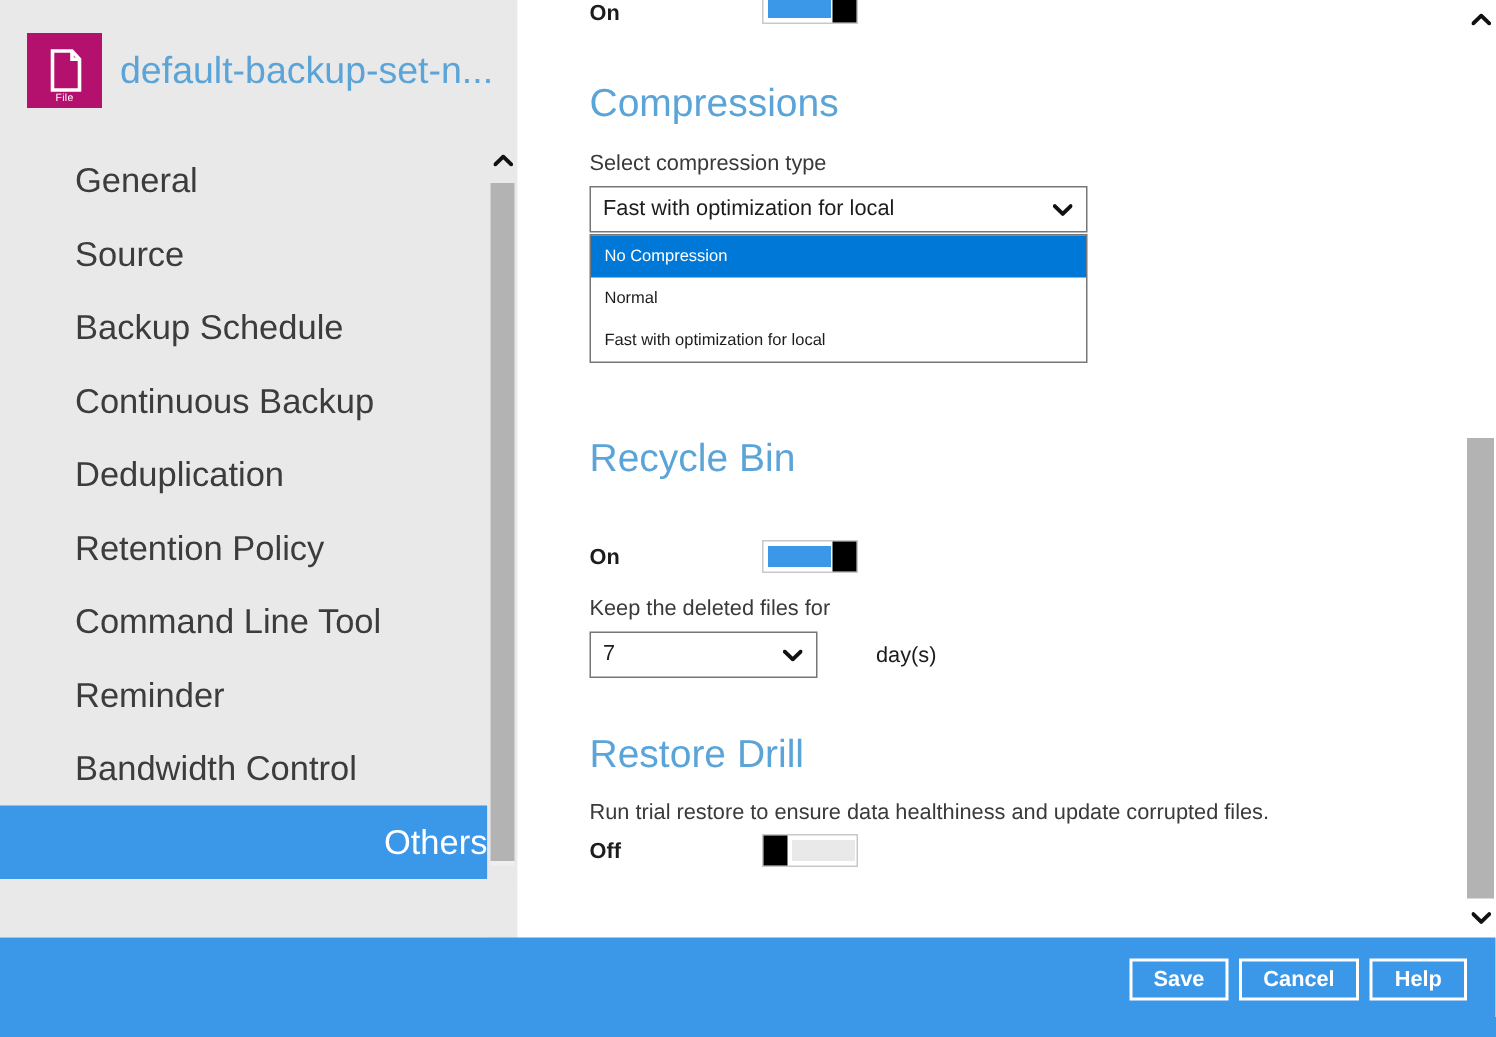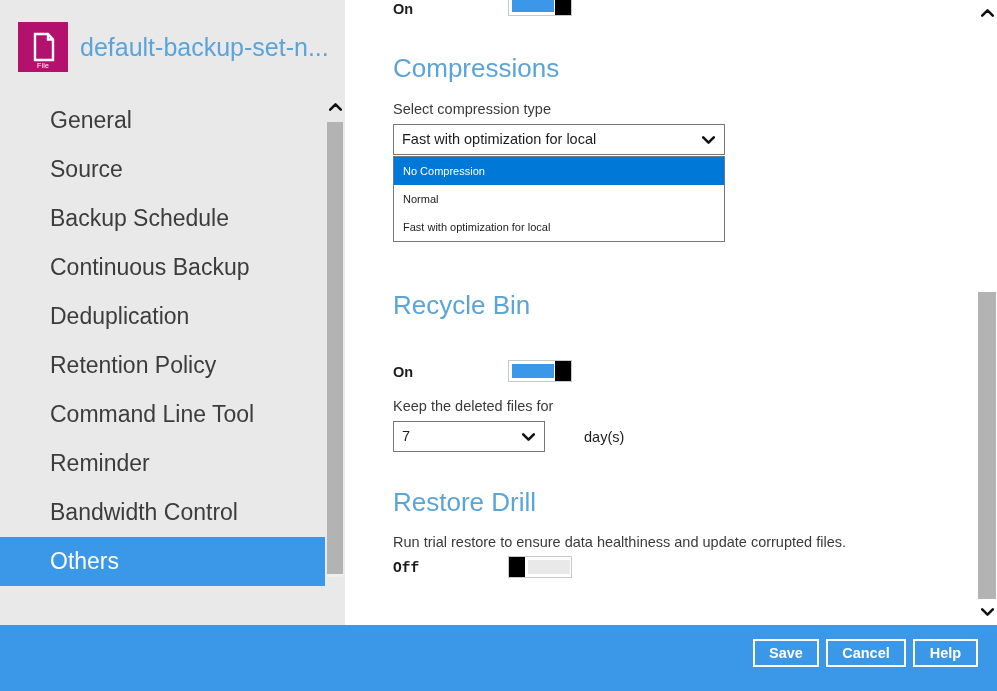--- a/index.html
+++ b/index.html
@@ -85,20 +85,21 @@
     padding-left: 50px;
     font-size: 23px;
     color: #3c3c3c;
     font-weight: 400;
     white-space: nowrap;
     box-sizing: border-box;
   }
   .nav-item.selected {
     background: #3b97e8;
     color: #ffffff;
+    text-align: right;
   }
 
   
   #sidebar-scroll {
     position: absolute;
     left: 325px;
     top: 92px;
     width: 20px;
     height: 533px;
     background: #e9e9e9;
@@ -407,21 +408,21 @@
       <div class="combo" style="left:48px; top:421px; width:152px;">
         <span class="combo-val">7</span>
         <svg class="combo-arrow chev" viewBox="0 0 13 8" width="15" height="9" aria-hidden="true">
           <path d="M1.2 1.4 L6.5 6.6 L11.8 1.4" fill="none" stroke="#111" stroke-width="2.6" stroke-linecap="round" stroke-linejoin="round"></path>
         </svg>
       </div>
       <div class="unit-label" style="left:208px; top:429px;margin-left:31px;">day(s)</div>
 
       <div class="section-title" style="left:48px; top:487px;">Restore Drill</div>
       <div class="desc" style="left:48px; top:534px;">Run trial restore to ensure data healthiness and update corrupted files.</div>
-      <div class="state-label" style="left:48px; top:560px;font-family:Liberation Mono, monospace;">Off</div>
+      <div class="state-label" style="left:48px; top:560px;">Off</div>
       <div class="toggle off" style="left:163px; top:556px;">
         <div class="trk"></div>
         <div class="knob"></div>
       </div>
 
     </div>
   </div>
 
   <div id="content-scroll">
     <div class="arrow-btn arrow-up">

